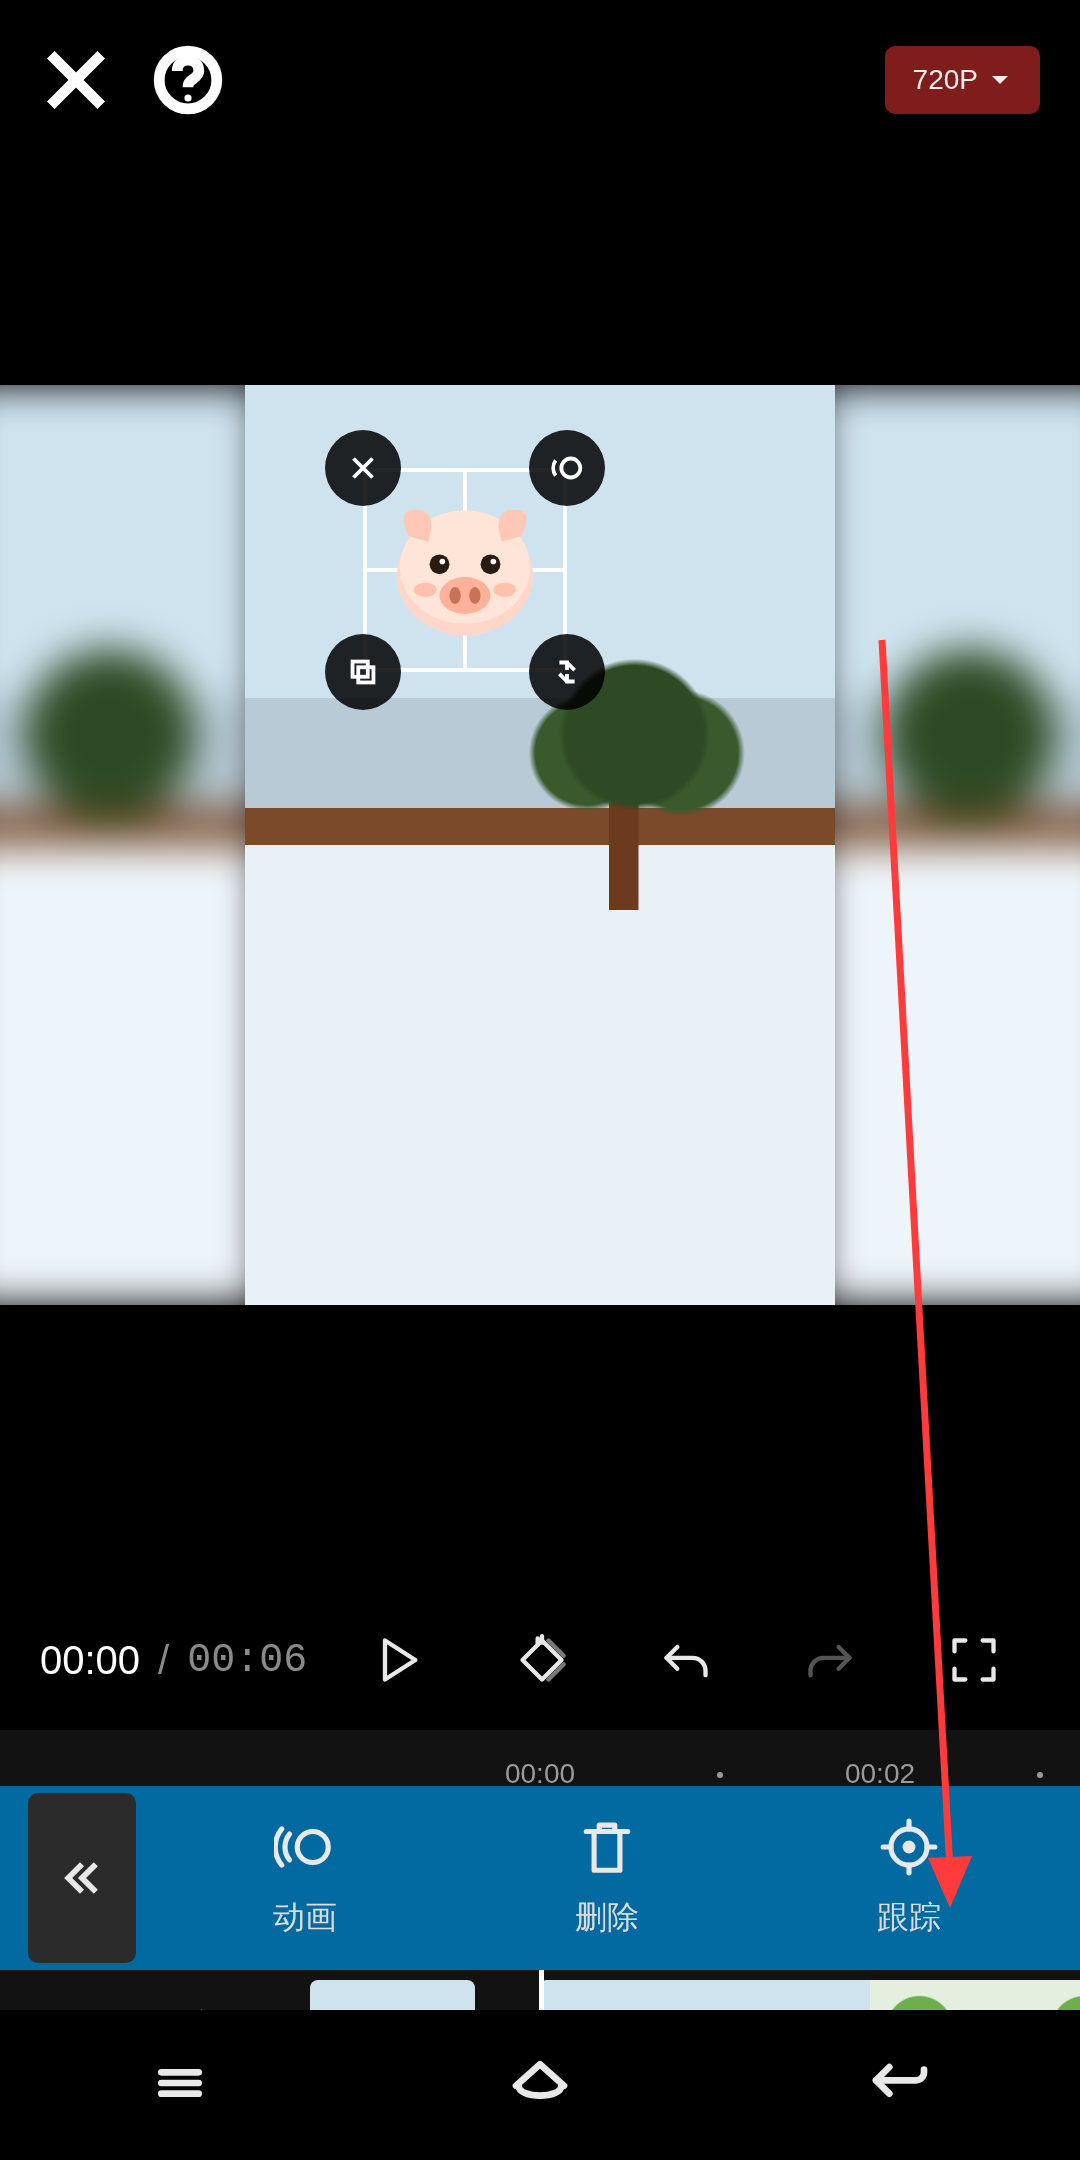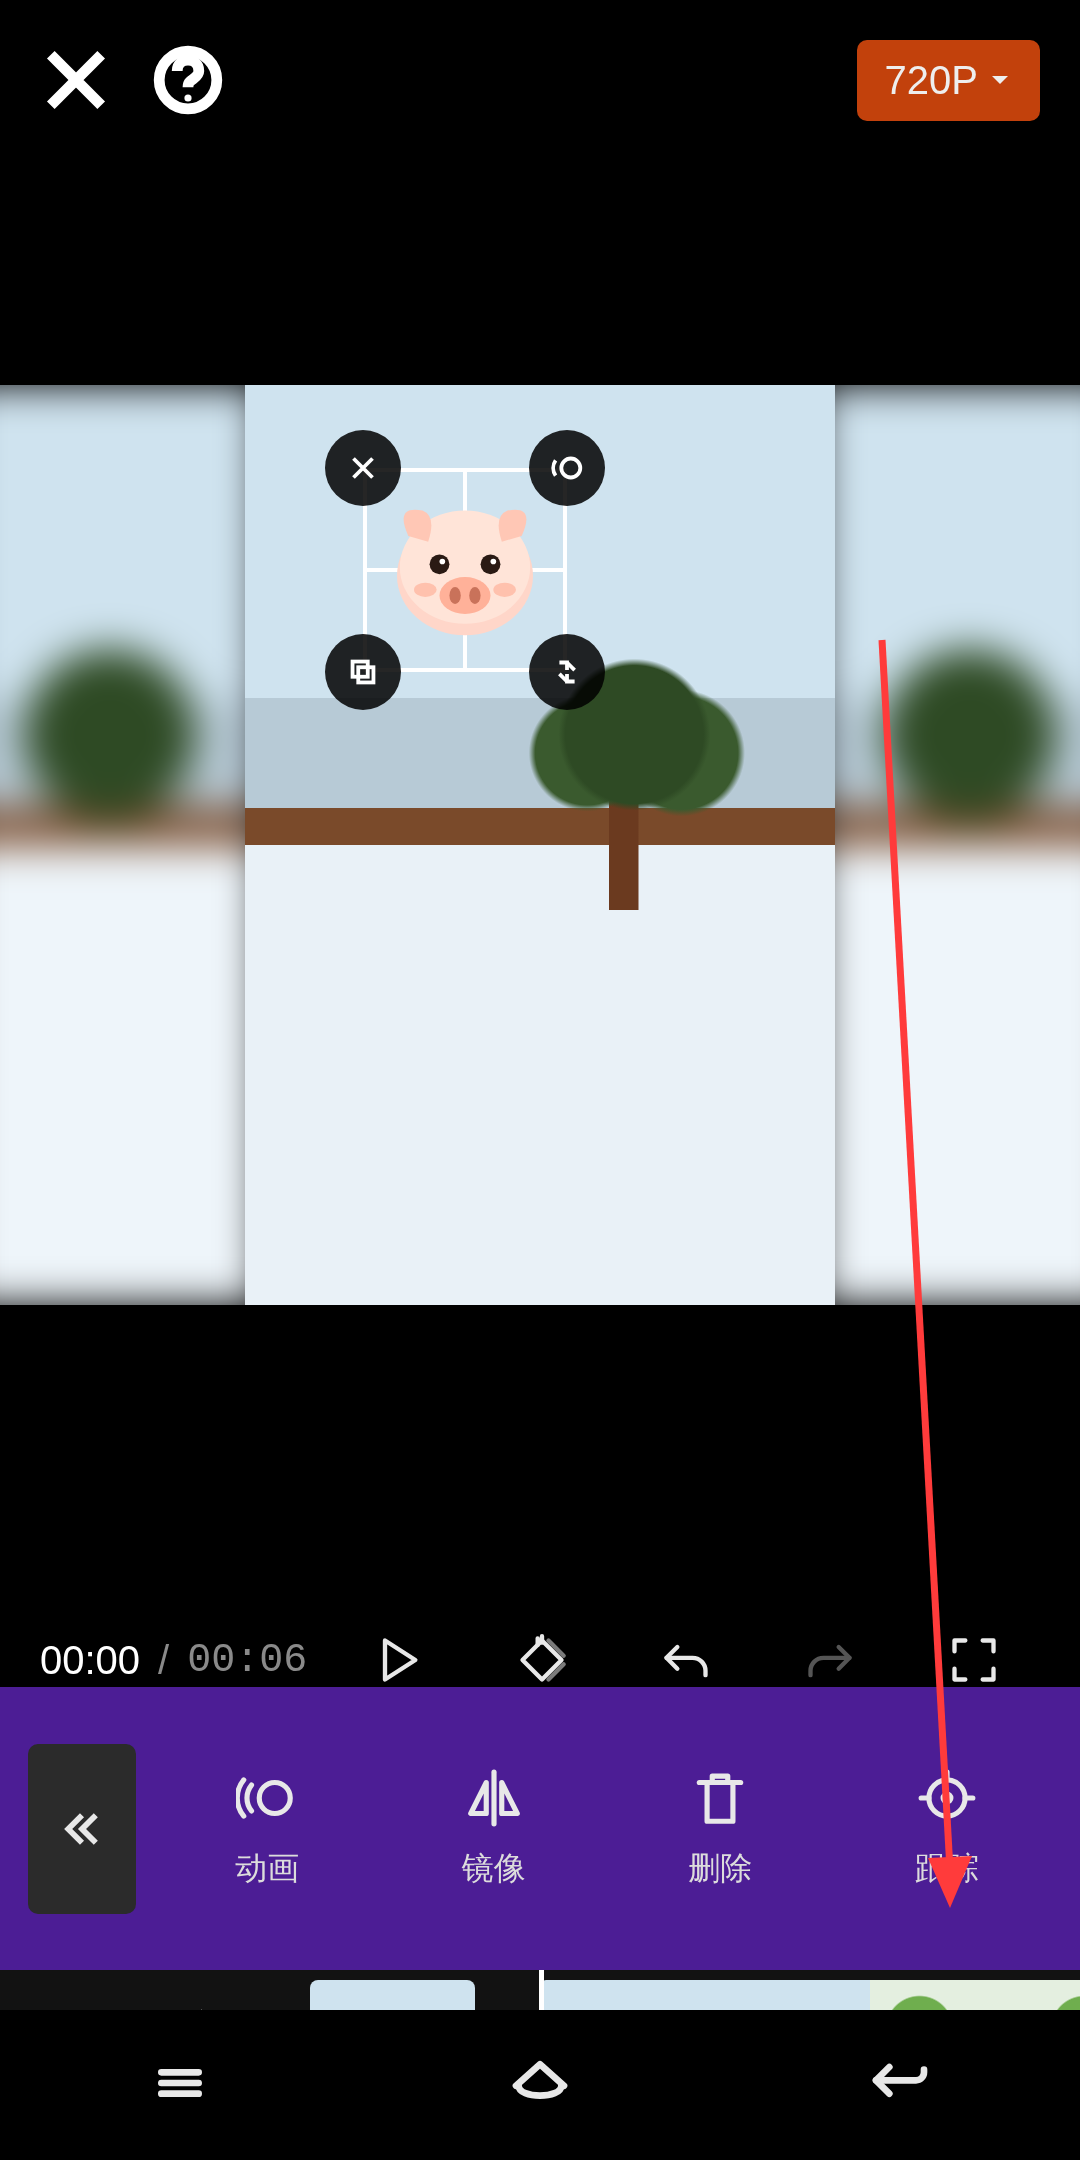--- a/index.html
+++ b/index.html
@@ -4,21 +4,21 @@
 <style>
   * { margin:0; padding:0; box-sizing:border-box; -webkit-font-smoothing:antialiased; }
   html,body { width:1080px; height:2160px; background:#000; font-family:-apple-system,"PingFang SC","Helvetica Neue",Arial,sans-serif; color:#fff; overflow:hidden; }
   body { position:relative; }
 
   
   .topbar { position:absolute; top:0; left:0; right:0; height:160px; display:flex; align-items:center; padding:0 40px; gap:40px; }
   .ic-btn { width:72px; height:72px; display:flex; align-items:center; justify-content:center; }
   .topbar .stroke { stroke:#fff; stroke-width:6; fill:none; }
   .spacer { flex:1; }
-  .res-btn { background:#c2410c; border-radius:10px; padding:18px 28px; display:flex; align-items:center; gap:10px; font-size:40px; color:#eee; }
+  .res-btn { background:#7f1d1d; border-radius:10px; padding:18px 28px; display:flex; align-items:center; gap:10px; font-size:28px; color:#eee; }
   .res-btn svg { width:24px; height:24px; }
   .export-btn { background:#ff2b54; border-radius:10px; padding:18px 38px; font-size:40px; color:#fff; font-weight:500; }
 
   
   .preview-zone { position:absolute; top:385px; left:0; right:0; height:920px; background:#000; overflow:hidden; }
   .preview-blur { position:absolute; top:0; bottom:0; filter:blur(20px); }
   .preview-blur.left  { left:-40px;  width:300px; }
   .preview-blur.right { right:-40px; width:300px; }
   .preview-main { position:absolute; top:0; bottom:0; left:245px; right:245px; overflow:hidden; }
 
@@ -58,21 +58,21 @@
   .cover-btn { position:absolute; left:310px; top:170px; width:165px; height:165px; border-radius:8px; overflow:hidden; display:flex; align-items:center; justify-content:center; }
   .cover-btn .lbl { position:relative; font-size:32px; color:#fff; text-align:center; line-height:1.4; text-shadow:0 0 4px rgba(0,0,0,.6); background:rgba(0,0,0,.35); padding:4px 10px; border-radius:4px;}
   .clip-strip { position:absolute; left:540px; top:170px; height:165px; right:0; display:flex; border-radius:6px 0 0 6px; overflow:hidden; }
   .clip-strip .thumb { width:165px; height:165px; flex:0 0 165px; }
   .add-btn { position:absolute; right:38px; top:200px; width:104px; height:104px; background:#fff; border-radius:16px; display:flex; align-items:center; justify-content:center; }
   .add-btn svg { width:48px; height:48px; stroke:#111; stroke-width:6; }
   .playhead { position:absolute; left:539px; top:86px; width:5px; height:830px; background:#fff; border-radius:3px; }
   .playhead::before { content:""; position:absolute; top:-4px; left:50%; transform:translateX(-50%); width:24px; height:14px; background:#fff; border-radius:4px; }
 
   
-  .toolrow { position:absolute; bottom:190px; left:0; right:0; height:283px; display:flex; align-items:center; padding-right:20px; background:#4c1d95; }
+  .toolrow { position:absolute; bottom:190px; left:0; right:0; height:184px; display:flex; align-items:center; padding-right:20px; background:#0369a1; }
   .back-btn { width:108px; height:170px; margin:0 18px 0 28px; background:#2b2b2b; border-radius:10px; display:flex; align-items:center; justify-content:center; }
   .back-btn svg { width:46px; height:46px; stroke:#e8e8e8; stroke-width:5; fill:none; }
   .tool { flex:1; display:flex; flex-direction:column; align-items:center; gap:18px; }
   .tool svg { width:62px; height:62px; stroke:#e8e8e8; stroke-width:4; fill:none; stroke-linecap:round; stroke-linejoin:round; }
   .tool span { font-size:32px; color:#dcdcdc; }
 
   
   .navbar { position:absolute; bottom:0; left:0; right:0; height:150px; display:flex; align-items:center; justify-content:space-around; background:#000; }
   .navbar svg { width:64px; height:64px; stroke:#e8e8e8; stroke-width:5; fill:none; stroke-linecap:round; stroke-linejoin:round; }
 
@@ -264,28 +264,20 @@
   <div class="tool">
     <svg viewBox="0 0 48 48">
         <circle cx="30" cy="24" r="12"></circle>
         <path d="M12 14a16 16 0 0 0 0 20"></path>
         <path d="M6 10a22 22 0 0 0 0 28"></path>
       </svg>
     <span>动画</span>
   </div>
   <div class="tool">
     <svg viewBox="0 0 48 48">
-        <path d="M24 4v40"></path>
-        <path d="M18 12 L6 36 H18 Z"></path>
-        <path d="M30 12 L42 36 H30 Z"></path>
-      </svg>
-    <span>镜像</span>
-  </div>
-  <div class="tool">
-    <svg viewBox="0 0 48 48">
         <path d="M8 12h32"></path>
         <path d="M14 12V42h20V12"></path>
         <path d="M18 12V7h12v5"></path>
       </svg>
     <span>删除</span>
   </div>
   <div class="tool">
     <svg viewBox="0 0 48 48">
         <circle cx="24" cy="24" r="14"></circle>
         <circle cx="24" cy="24" r="3" fill="#e8e8e8"></circle>

